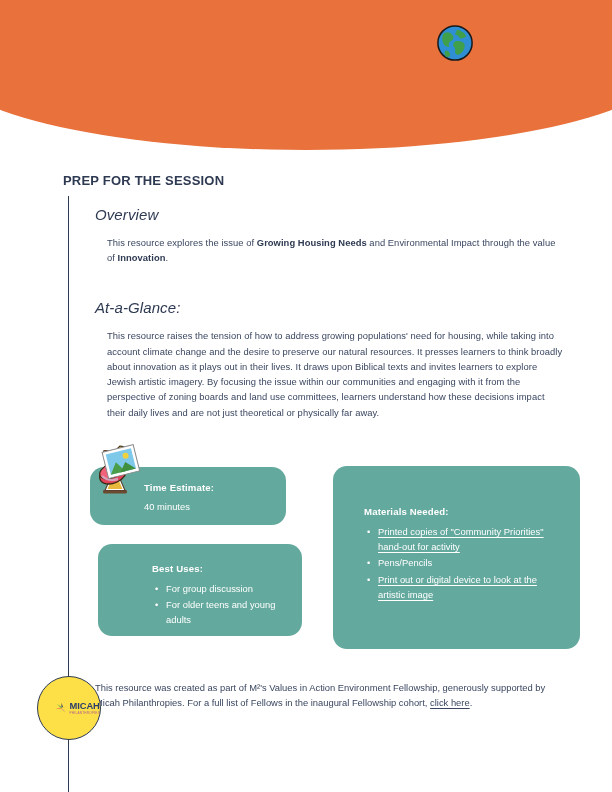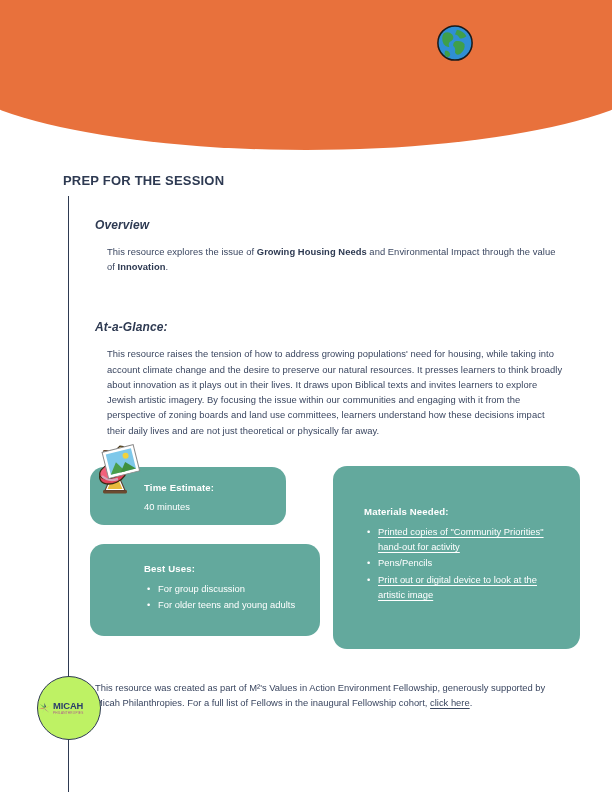--- a/index.html
+++ b/index.html
@@ -136,26 +136,26 @@
 
   .content {
     position: absolute;
     left: 95px;
     top: 206px;
     width: 480px;
     z-index: 4;
   }
 
   .sub-heading {
-    font-size: 12px;
-    font-weight: bold;
+    font-size: 15px;
+    font-weight: normal;
     font-style: italic;
     color: #2e3a52;
     letter-spacing: 0.1px;
-    margin: 12px 0 9px 0;
+    margin: 0 0 9px 0;
   }
   .body-text {
     font-size: 9.4px;
     line-height: 1.62;
     color: #3a4660;
     margin: 12px;
     letter-spacing: 0.05px;
   }
   .body-text b { font-weight: bold; color: #2e3a52; }
   .block-gap { height: 22px; }
@@ -215,23 +215,23 @@
   .card-time {
     position: absolute;
     left: 0;
     top: 9px;
     width: 196px;
     height: 58px;
     padding: 15px 14px 0 54px;
   }
   .card-best {
     position: absolute;
-    left: 0;
+    left: 8px;
     top: 86px;
-    width: 230px;
+    width: 204px;
     height: 92px;
     padding: 19px 14px 0 54px;
   }
   .card-materials {
     position: absolute;
     left: 243px;
     top: 8px;
     width: 247px;
     height: 183px;
     padding: 40px 16px 0 31px;
@@ -270,25 +270,25 @@
     width: 612px;
     z-index: 4;
   }
   .micah-circle {
     position: absolute;
     left: 37px;
     top: 8px;
     width: 62px;
     height: 62px;
     border-radius: 50%;
-    background: #bef264;
+    background: #fde047;
     border: 1.1px solid #2e3a52;
     display: flex;
     align-items: center;
-    justify-content: flex-start;
+    justify-content: flex-end;
     z-index: 6;
   }
   .micah-inner {
     display: flex;
     align-items: center;
     gap: 2px;
   }
   .micah-word {
     display: flex;
     flex-direction: column;

